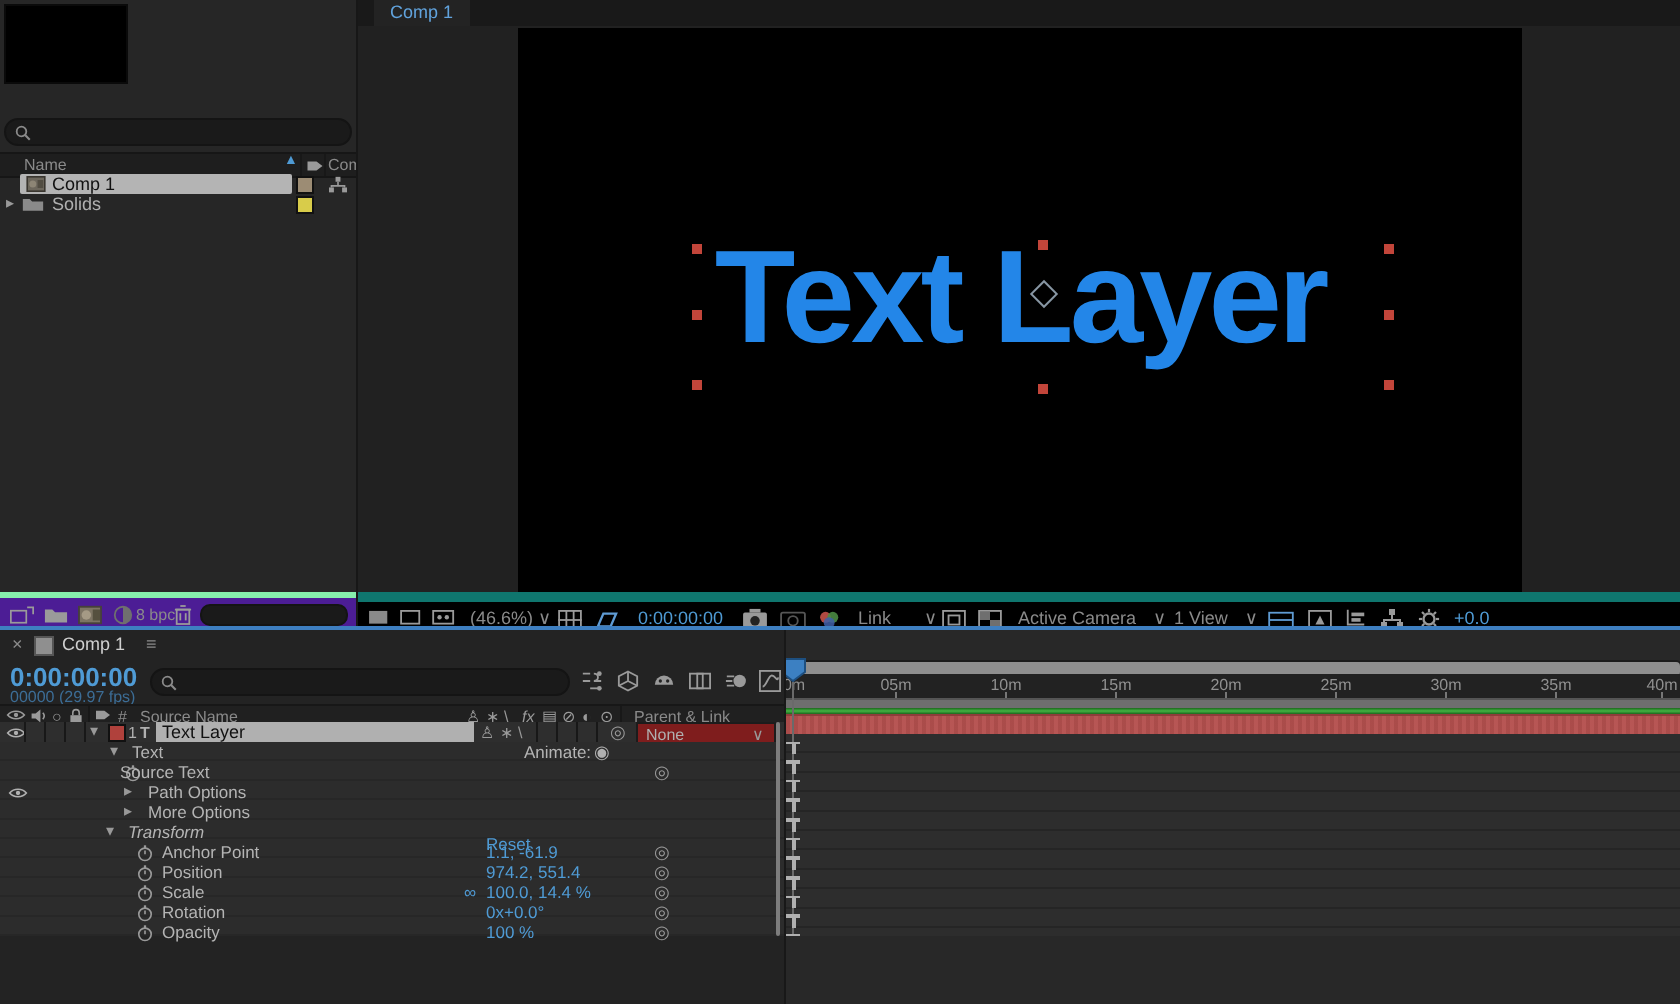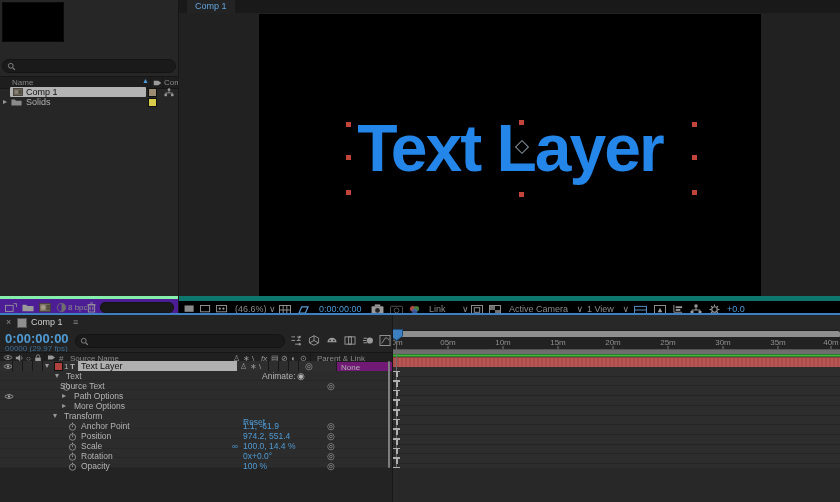--- a/index.html
+++ b/index.html
@@ -371,21 +371,21 @@
           <span>Text Layer</span>
         </div>
         <span class="abs glyph" style="left:240px;top:1px;">♙</span>
         <span class="abs glyph" style="left:250px;top:1px;">∗</span>
         <span class="abs glyph" style="left:259px;top:1px;">\</span>
         <div class="abs sep" style="left:268px;top:0;width:1px;height:10px;"></div>
         <div class="abs sep" style="left:278px;top:0;width:1px;height:10px;"></div>
         <div class="abs sep" style="left:288px;top:0;width:1px;height:10px;"></div>
         <div class="abs sep" style="left:298px;top:0;width:1px;height:10px;"></div>
         <span class="abs pw" style="left:305px;top:0;">◎</span>
-        <div class="abs" style="left:336px;top:0;width:68px;height:10px;background:#701a75;border:1px solid #1c1c1c;">
+        <div class="abs" style="left:318px;top:0;width:68px;height:10px;background:#7f1d1d;border:1px solid #1c1c1c;">
           <span class="abs t8 gray nw" style="left:4px;top:0.5px;">None</span>
           <span class="abs caret" style="left:57px;top:0.5px;">∨</span>
         </div>
       </div>
 
       <div class="abs rows-left">
 
         <div class="abs" style="left:0;top:0;width:393px;height:10px;">
           <span class="abs caret" style="left:55px;top:0;">▾</span>
           <span class="abs lbl" style="left:66px;top:0;">Text</span>
@@ -412,21 +412,21 @@
           <span class="abs lbl" style="left:74px;top:0;">Path Options</span>
         </div>
 
         <div class="abs" style="left:0;top:30px;width:393px;height:10px;">
           <span class="abs caret" style="left:62px;top:0;">▸</span>
           <span class="abs lbl" style="left:74px;top:0;">More Options</span>
         </div>
 
         <div class="abs" style="left:0;top:40px;width:393px;height:10px;">
           <span class="abs caret" style="left:53px;top:0;">▾</span>
-          <span class="abs lbl" style="left:64px;top:0;">Transform</span>
+          <span class="abs lbl" style="left:64px;top:0;font-style:italic;">Transform</span>
           <span class="abs val" style="left:243px;top:6px;text-align:right;">Reset</span>
         </div>
 
         <div class="abs" style="left:0;top:50px;width:393px;height:10px;">
           <svg class="abs" style="left:68px;top:1px;" width="9" height="9" viewBox="0 0 11 11">
             <circle cx="5.5" cy="6.3" r="3.8" fill="none" stroke="#9a9a9a"></circle>
               <line x1="5.5" y1="2.5" x2="5.5" y2="0.8" stroke="#9a9a9a" stroke-width="1.4"></line>
               <line x1="5.5" y1="6.3" x2="5.5" y2="4" stroke="#9a9a9a"></line>
           </svg>
           <span class="abs lbl" style="left:81px;top:0;">Anchor Point</span>

